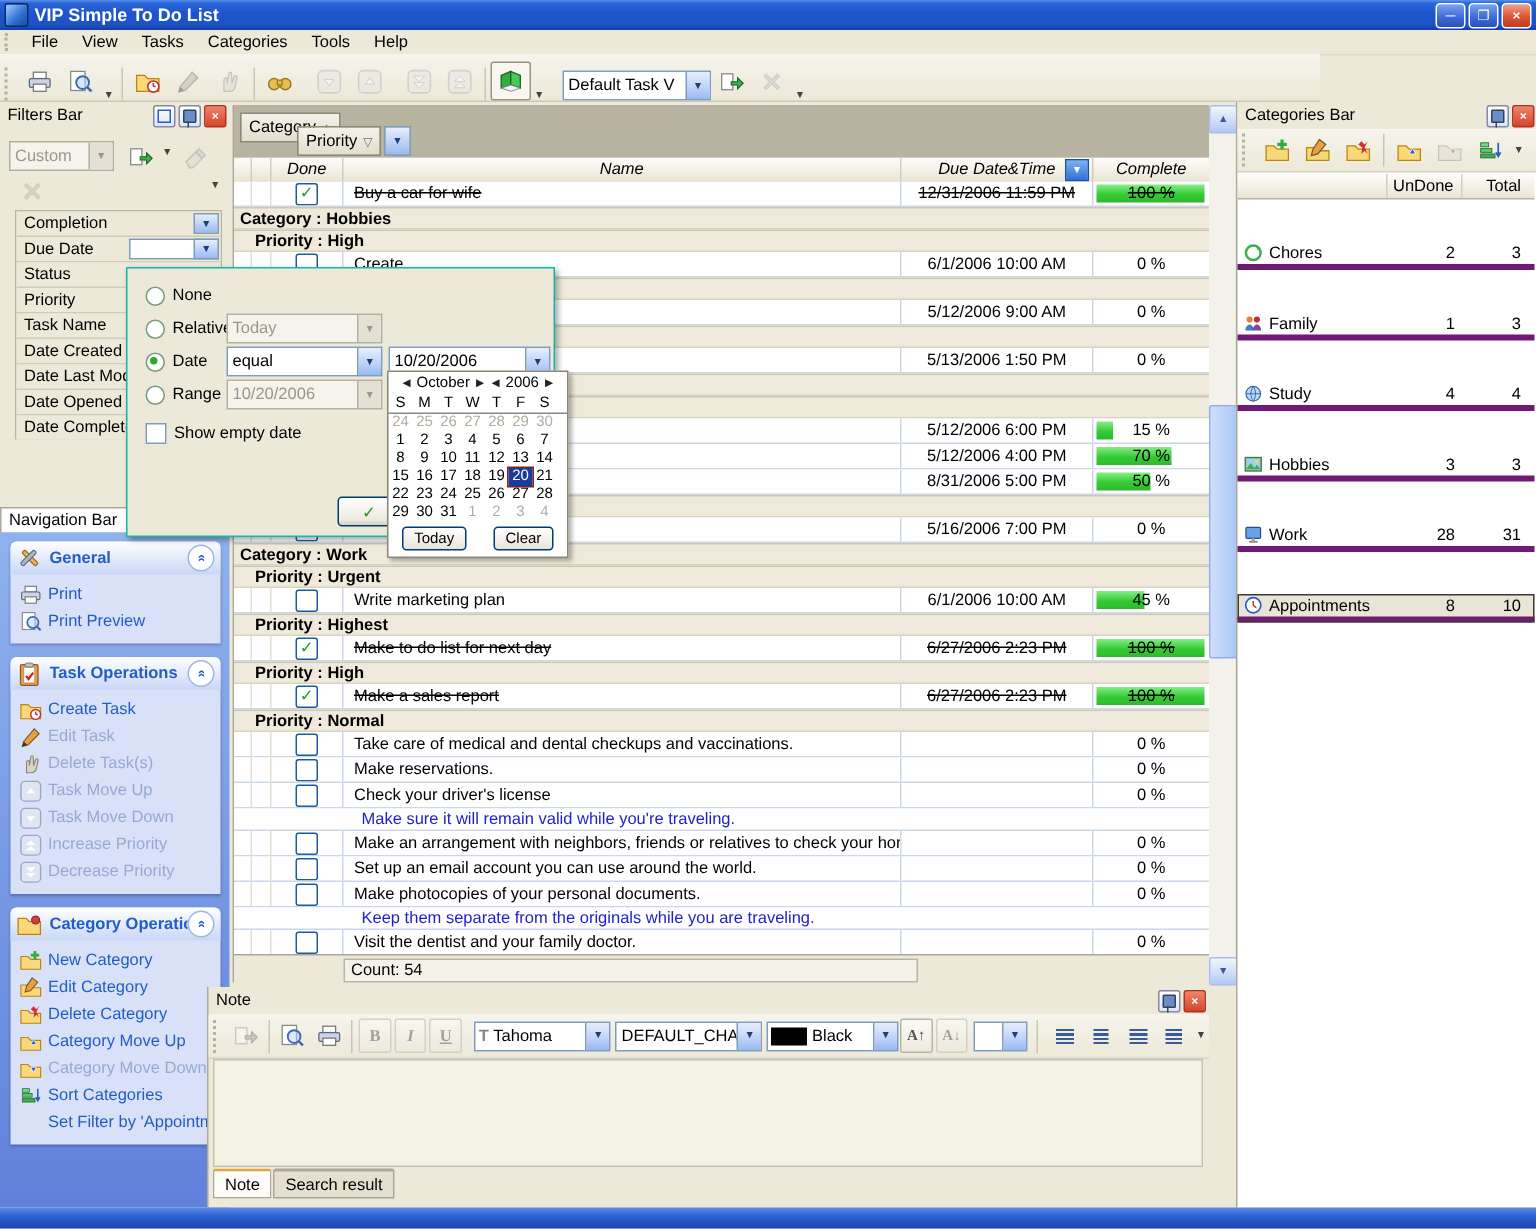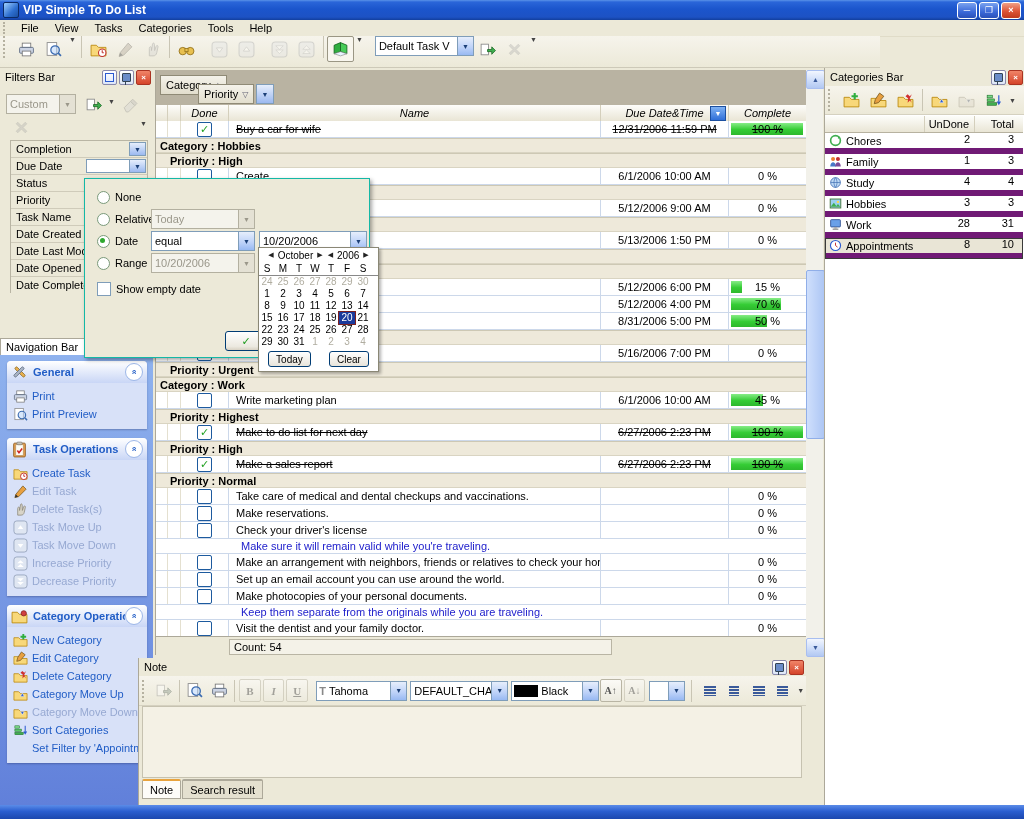--- a/index.html
+++ b/index.html
@@ -14,21 +14,21 @@
   #titlebar .appico{width:14px;height:14px;margin:0 4px 0 3px;border-radius:2px;
     background:linear-gradient(135deg,#9fd0ff,#2e6fd0 60%,#1a4fa0);border:1px solid #0b2a66;}
   .winbtn{width:18px;height:15px;margin-left:2px;border:1px solid #fff;border-radius:3px;
     background:linear-gradient(180deg,#7aa2ef,#3a68d8 60%,#2b51b8);display:flex;align-items:center;justify-content:center;
     color:#fff;font-size:9px;font-weight:bold;line-height:1;}
   .winbtn.close{background:linear-gradient(180deg,#f0a086,#dd5436 55%,#c03a1d);}
   #menubar{left:0;top:20px;width:1024px;height:16px;background:#ece9d8;border-bottom:1px solid #e0dcc8;
     display:flex;align-items:center;gap:0;}
   .menu-item{padding:1px 8px;}
   #toolbar{left:0;top:36px;width:880px;height:31px;background:linear-gradient(180deg,#f6f4ec,#ece9d8);
-    border-bottom:1px solid #cdc9b8;display:flex;align-items:flex-start;}
+    border-bottom:1px solid #cdc9b8;display:flex;align-items:flex-end;}
   .grip{width:5px;height:22px;margin:0 3px;border-left:2px dotted #b5b1a0;}
   .tbtn{width:25px;height:24px;display:flex;align-items:center;justify-content:center;border:1px solid transparent;border-radius:2px;}
   .tbtn.dis{opacity:.4;filter:grayscale(85%);}
   .tbtn.active{border:1px solid #9a9684;background:#f8f6ee;}
   .tsep{width:1px;height:22px;background:#c9c5b4;margin:0 3px;}
   .caret{font-size:7px;color:#444;padding:0 2px;}
   .ico{display:inline-flex;width:17px;height:17px;}
   .ico svg{width:100%;height:100%;}
   
   .combo{display:inline-flex;align-items:center;height:18px;background:#fff;border:1px solid #7f9db9;font-size:11px;}
@@ -147,21 +147,21 @@
     font-family:"Liberation Serif",serif;font-weight:bold;color:#555;background:linear-gradient(#fbfaf6,#eceadf);}
   .alignico{display:inline-block;width:12px;height:10px;
     background:repeating-linear-gradient(180deg,#3a5a9a 0 1.5px,transparent 1.5px 3px);}
   
   #cats{left:824px;top:68px;width:200px;height:737px;background:#fff;border-left:1px solid #aca899;}
   #cats .pane-head{background:#ece9d8;}
   #cats-toolbar{height:28px;background:linear-gradient(180deg,#f6f4ec,#ece9d8);border-bottom:1px solid #d5d1c0;display:flex;align-items:center;}
   #cat-table{position:absolute;left:0;top:48px;width:198px;}
   #cat-head{display:flex;height:16px;background:linear-gradient(180deg,#fdfdfa,#e9e5d5);border-bottom:1px solid #b7b2a0;}
   #cat-head div{box-sizing:border-box;border-right:1px solid #d4cfbc;display:flex;align-items:center;justify-content:flex-end;padding-right:5px;}
-  .catrow{display:flex;height:15px;border-bottom:6px solid #701a75;}
+  .catrow{display:flex;height:15px;align-items:center;border-bottom:4px solid #701a75;margin-top:28px;}
   .catrow .cn{width:100px;display:flex;align-items:center;gap:4px;padding-left:4px;box-sizing:border-box;overflow:hidden;white-space:nowrap;}
   .catrow .cu{width:50px;text-align:right;padding-right:5px;box-sizing:border-box;}
   .catrow .ct{width:44px;text-align:right;padding-right:5px;box-sizing:border-box;}
   .catrow.selected{background:#e9e5d6;outline:1px solid #3a3a3a;outline-offset:-1px;}
   .cico{width:13px;height:13px;flex:0 0 auto;}
   
   #bottom{left:0;top:805px;width:1024px;height:14px;
     background:linear-gradient(180deg,#5b8ce8 0%,#2a5ed0 45%,#1b47ae 100%);}
   #leftgap{left:0;top:293px;width:153px;height:45px;background:#ece9d8;}
 </style>
@@ -732,25 +732,25 @@
         <div class="c ind2"></div>
         <div class="c done">
           <span class="cb"></span>
         </div>
         <div class="c name"></div>
         <div class="c due">5/16/2006 7:00 PM</div>
         <div class="c pct">
           <span class="pctText">0 %</span>
         </div>
       </div>
+      <div class="grow group lvl1">
+        <span class="glabel">Category : Work</span>
+      </div>
       <div class="grow group lvl2">
         <span class="glabel">Priority : Urgent</span>
-      </div>
-      <div class="grow group lvl1">
-        <span class="glabel">Category : Work</span>
       </div>
       <div class="grow task">
         <div class="c ind1"></div>
         <div class="c ind2"></div>
         <div class="c done">
           <span class="cb"></span>
         </div>
         <div class="c name">Write marketing plan</div>
         <div class="c due">6/1/2006 10:00 AM</div>
         <div class="c pct">

